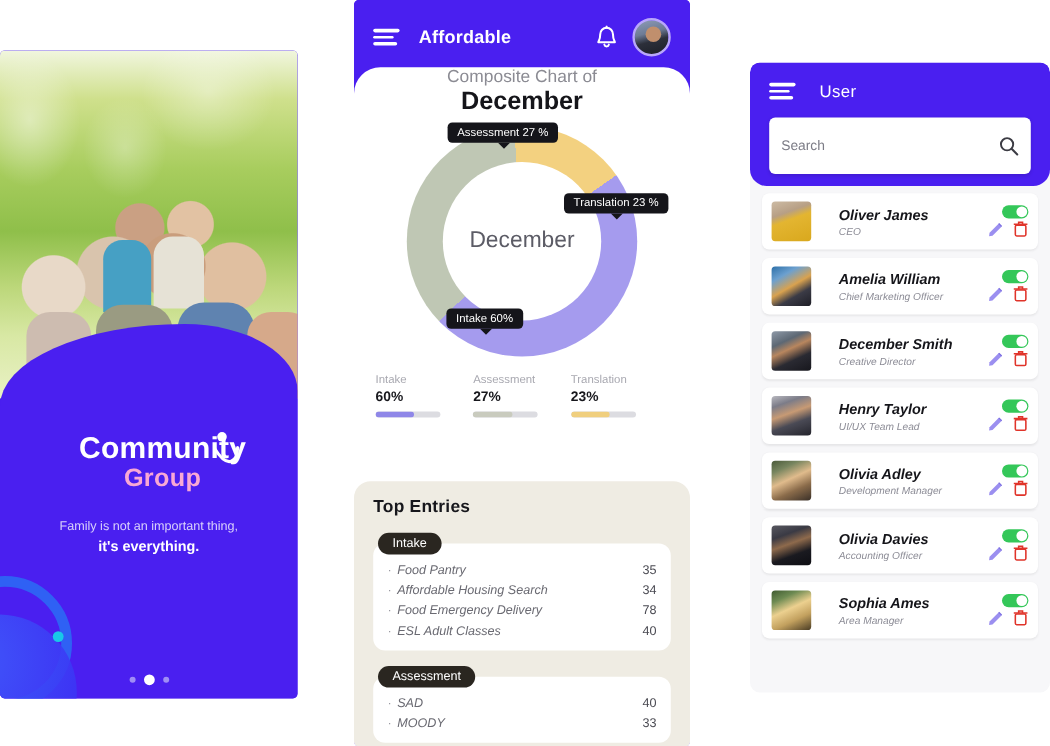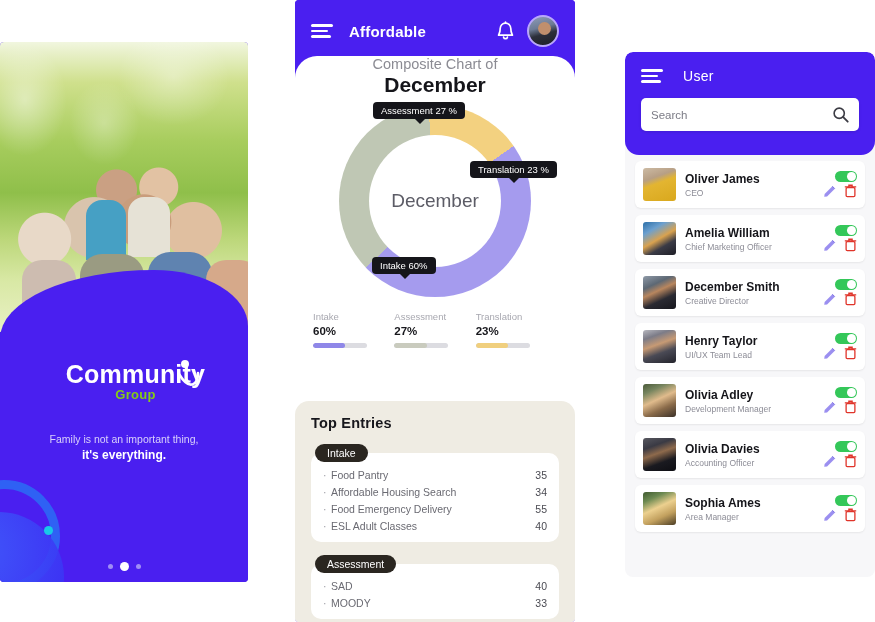--- a/index.html
+++ b/index.html
@@ -51,21 +51,21 @@
   }
   .blob-fill{
     position:absolute; left:-66px; top:470px; width:130px; height:130px;
     background:radial-gradient(circle at 30% 30%, #3f5ffb, #3a27f2); border-radius:50%;
     opacity:.9;
   }
   .dot-cyan{position:absolute;left:44px;top:484px;width:9px;height:9px;border-radius:50%;background:#18c8e8;}
 
   .brand{ position:absolute; left:0; right:0; top:320px; text-align:center;padding-left:23px; }
   .brand-1{ font-size:25px; font-weight:bold; color:#ffffff; letter-spacing:.2px; line-height:1; }
-  .brand-2{ font-size:13px; font-weight:bold; color:#84cc16; letter-spacing:.3px; margin-top:1px; line-height:1;}
+  .brand-2{ font-size:21px; font-weight:bold; color:#f9a8d4; letter-spacing:.3px; margin-top:1px; line-height:1;}
   .brand-swoosh{ position:absolute; right:48px; top:-2px; width:24px; height:34px; }
   .tagline{ position:absolute; left:0; right:0; top:389px; text-align:center; color:#d9d0fb; font-size:10.5px; line-height:16px;}
   .tagline b{ color:#ffffff; font-size:12px; }
   .dots{ position:absolute; left:0; right:0; top:520px; display:flex; justify-content:center; gap:7px; align-items:center;}
   .pd{ width:5px;height:5px;border-radius:50%;background:#9f8df5;}
   .pd.on{ width:9px;height:9px;background:#ffffff;}
 
   
   #mid-panel{
     position:absolute; left:295px; top:0; width:280px; height:622px;
@@ -149,57 +149,57 @@
   .grp .chip{
     display:inline-block; background:#2a2620; color:#fff; font-size:10.5px;
     padding:3px 12px; border-radius:11px; position:relative; z-index:2; margin-left:4px;
   }
   .grp .card{
     background:#fff; border-radius:10px; margin-top:-9px; padding:13px 12px 8px;
     position:relative; z-index:1;
   }
   .erow{ display:flex; align-items:center; font-size:10.5px; color:#6a6a72; padding:2.5px 0;}
   .erow .bu{ width:8px; color:#9a9aa2;}
-  .erow .en{ flex:1; }
+  .erow .en{ flex:1;font-style:italic; }
   .erow .ev{ color:#4a4a52; }
 
   .tabbar{
     position:absolute; left:18px; bottom:6px; width:244px; height:38px;
     background:#211f1c; border-radius:19px; display:flex; align-items:center;
     justify-content:space-around; padding:0 8px;
   }
   .tabbar svg{ display:block; }
   .tbi{ width:26px; height:26px; display:flex; align-items:center; justify-content:center; cursor:pointer;}
 
   
   #right-panel{
     position:absolute; left:625px; top:52px; width:250px; height:525px;
     background:#f7f7f9; border-radius:8px; overflow:hidden;
   }
   .rp-head{ background:#4a1ff0; height:103px; border-radius:8px 8px 14px 14px; padding:16px 16px 0; }
   .rp-top{ display:flex; align-items:center; }
   .rp-title{ color:#fff; font-size:14px; margin-left:20px; letter-spacing:.3px;}
   .search{
-    margin-top:14px; height:33px; background:#fff; border-radius:5px;
+    margin-top:14px; height:47px; background:#fff; border-radius:5px;
     display:flex; align-items:center; padding:0 10px; box-shadow:0 1px 3px rgba(0,0,0,.12);
   }
   .search input{
     flex:1; border:0; outline:0; font-size:11.5px; color:#44444c;
     font-family:"Liberation Sans", sans-serif; background:transparent;
   }
   .search input::placeholder{ color:#7c7c86; }
 
   .ulist{ padding:6px 10px 0; }
   .urow{
     display:flex; align-items:center; background:#fff; border-radius:6px;
     margin-bottom:7px; padding:7px 8px; height:47px;
     box-shadow:0 1px 2px rgba(0,0,0,.07);
   }
   .uav{ width:33px;height:33px;border-radius:3px;flex:0 0 33px; overflow:hidden; position:relative;}
-  .uinfo{ margin-left:9px; flex:1; min-width:0;}
+  .uinfo{ margin-left:23px; flex:1; min-width:0;font-style:italic;}
   .uname{ font-size:12px; font-weight:bold; color:#15151a; line-height:14px; white-space:nowrap;}
   .urole{ font-size:8.5px; color:#8c8c96; margin-top:2px; white-space:nowrap;}
   .uacts{ width:46px; flex:0 0 46px; display:flex; flex-direction:column; align-items:flex-end; gap:2px;}
   .tog{ width:22px;height:11px;border-radius:7px;background:#34c759;position:relative;cursor:pointer;}
   .tog:after{content:"";position:absolute;right:1px;top:1px;width:9px;height:9px;border-radius:50%;background:#fff;}
   .icr{ display:flex; gap:8px; align-items:center;}
   .ic{ cursor:pointer; }
 </style>
 </head>
 <body>
@@ -317,21 +317,21 @@
               <span class="ev">35</span>
             </div>
             <div class="erow">
               <span class="bu">·</span>
               <span class="en">Affordable Housing Search</span>
               <span class="ev">34</span>
             </div>
             <div class="erow">
               <span class="bu">·</span>
               <span class="en">Food Emergency Delivery</span>
-              <span class="ev">55</span>
+              <span class="ev">78</span>
             </div>
             <div class="erow">
               <span class="bu">·</span>
               <span class="en">ESL Adult Classes</span>
               <span class="ev">40</span>
             </div>
           </div>
         </div>
 
         <div class="grp">

